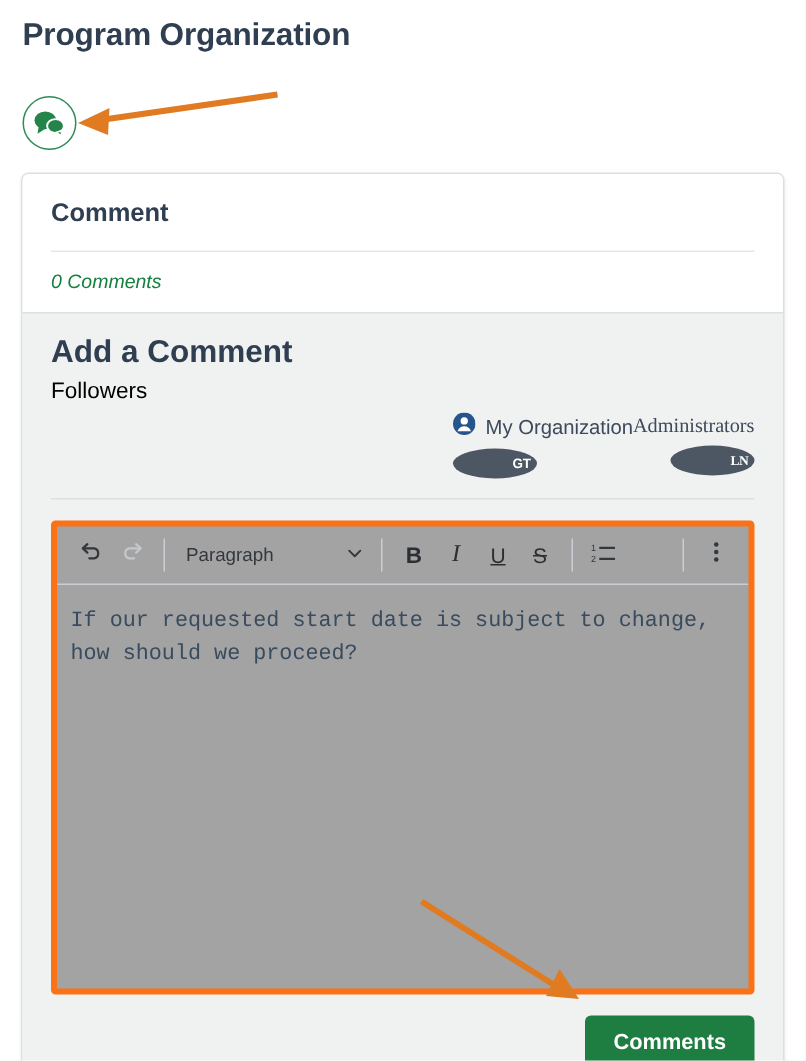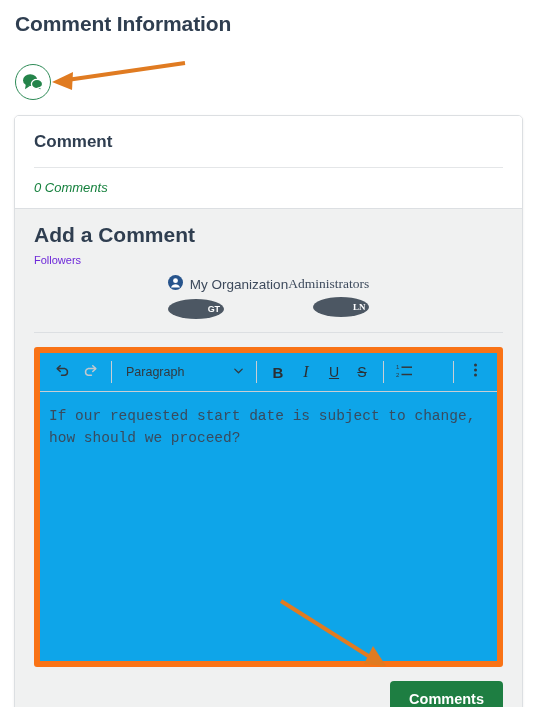--- a/index.html
+++ b/index.html
@@ -91,29 +91,29 @@
     padding: 16px 19px 17px 19px;
   }
   .add-title {
     font-size: 21px;
     font-weight: bold;
     color: #2f3e50;
     line-height: 20px;
     margin-bottom: 7px;
   }
   .followers-label {
-    font-size: 11px;
-    color: #6d28d9;
+    font-size: 15px;
+    color: #000000;
     line-height: 17px;
     margin-bottom: 6px;
   }
 
   .followers-row {
     display: flex;
-    justify-content: center;
+    justify-content: flex-end;
     align-items: flex-start;
   }
   .follower-group { display: flex; flex-direction: column; }
   .follower-group.right { align-items: flex-end; font-family: Liberation Serif, serif; }
 
   .follower-name {
     display: flex;
     align-items: center;
     gap: 7px;
     font-size: 13.5px;
@@ -140,23 +140,23 @@
   }
 
   .body-rule {
     height: 1px;
     background: #dcdfe2;
     margin: 13px 0 14px 0;
   }
 
   
   .editor {
-    border: 6px solid #f97316;
+    border: 4px solid #f97316;
     border-radius: 3px;
-    background: #0ea5e9;
+    background: #a3a3a3;
     overflow: hidden;
   }
   .toolbar {
     display: flex;
     align-items: center;
     height: 39px;
     padding: 0 8px;
     border-bottom: 1px solid #c9ced4;
     box-sizing: border-box;
   }
@@ -235,21 +235,21 @@
     left: 0;
     top: 0;
     width: 537px;
     height: 707px;
     pointer-events: none;
   }
 </style>
 </head>
 <body>
 
-<div class="page-title">Comment Information</div>
+<div class="page-title">Program Organization</div>
 
 <div class="comment-badge">
   <span>
     <svg width="22" height="18" viewBox="0 0 22 18" fill="#24844a">
       <ellipse cx="8.2" cy="7.2" rx="7.2" ry="5.9"></ellipse>
       <path d="M3.8 11.4 L3.0 16.2 L8.2 12.8 Z"></path>
       <ellipse cx="15.0" cy="11.0" rx="5.6" ry="4.6" fill="#24844a" stroke="#ffffff" stroke-width="1.3"></ellipse>
       <path d="M18.6 14.2 L19.6 17.6 L15.2 15.4 Z" fill="#24844a" stroke="#ffffff" stroke-width="1.1"></path>
     </svg>
   </span>

